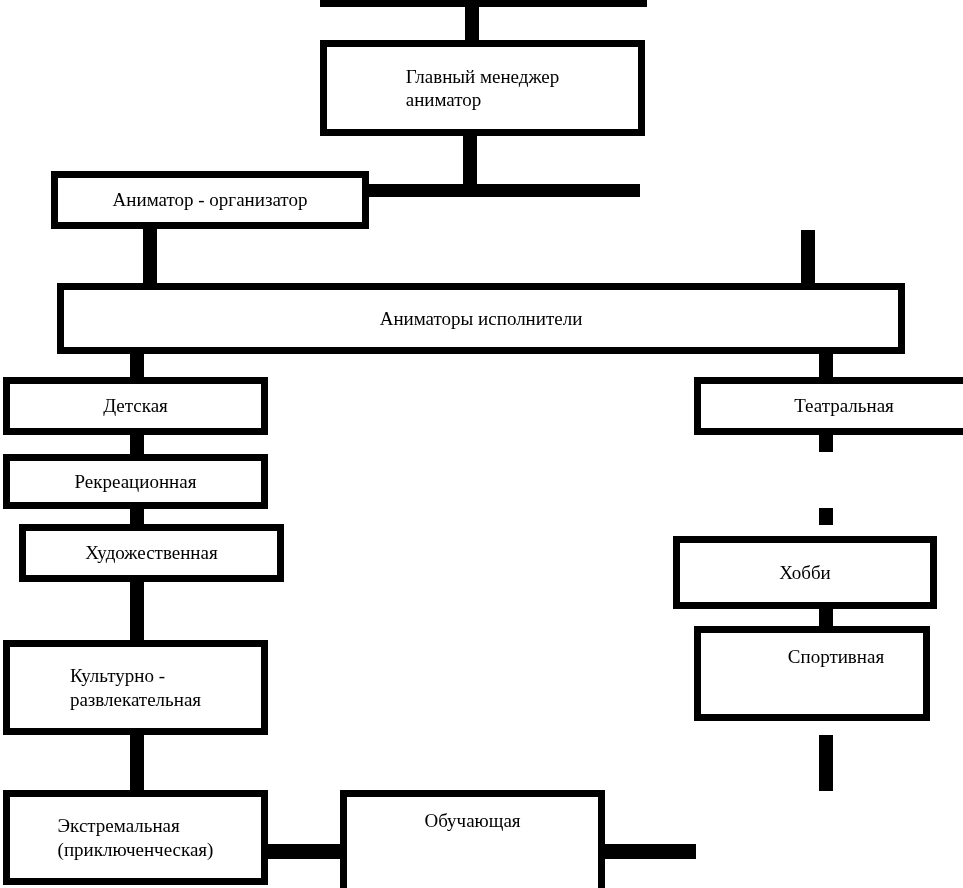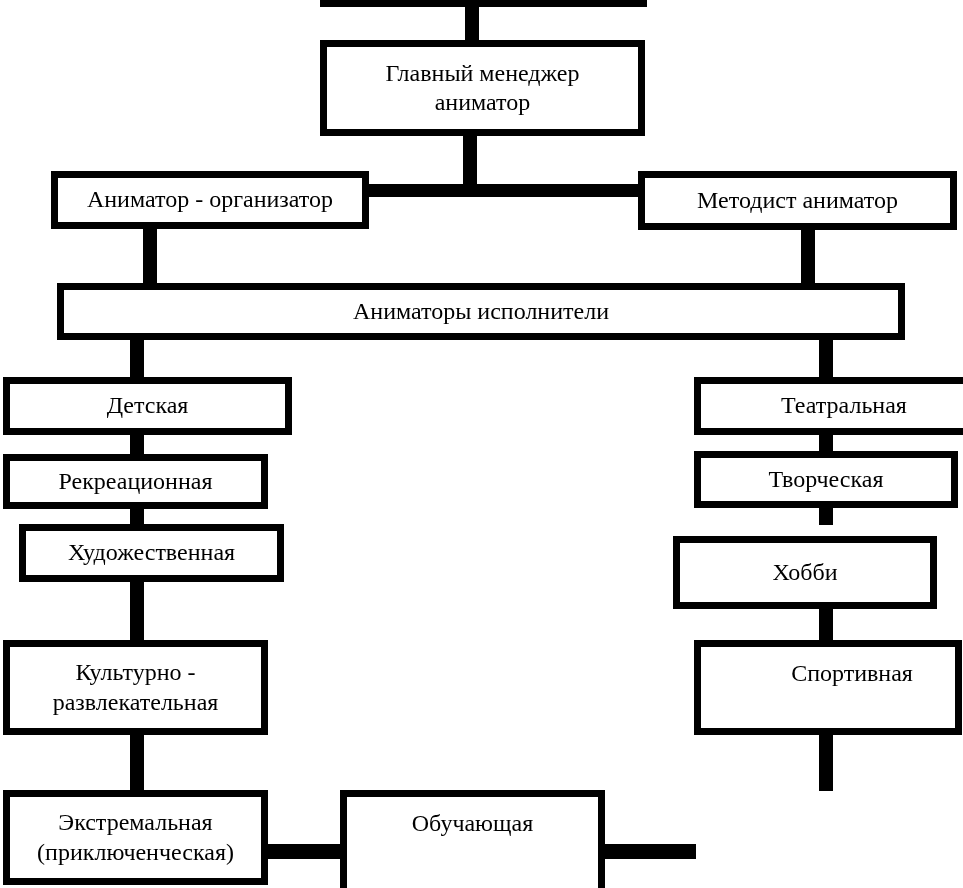--- a/index.html
+++ b/index.html
@@ -17,50 +17,50 @@
     color: #000000;
   }
   .node {
     position: absolute;
     box-sizing: border-box;
     border: 7px solid #000000;
     background: #ffffff;
     display: flex;
     align-items: center;
     justify-content: center;
-    text-align: center;
-    font-size: 24px;
+    text-align: left;
+    font-size: 19px;
     line-height: 1.22;
     white-space: pre-line;
     z-index: 2;
   }
   .node.top-text {
     align-items: flex-start;
     padding-top: 12px;
   }
   .conn {
     position: absolute;
     background: #000000;
     z-index: 1;
   }
   
   .n-top-partial      { left: 320px; top: -42px;  width: 327px; height: 49px; }
   .n-main-manager     { left: 320px; top: 40px;   width: 325px; height: 96px; }
   .n-organizer        { left: 3px;   top: 171px;  width: 318px; height: 58px; margin-left: 48px; }
   .n-methodist        { left: 638px; top: 171px;  width: 319px; height: 59px; }
-  .n-performers       { left: 57px;  top: 283px;  width: 848px; height: 57px; }
-  .n-children         { left: 3px;   top: 377px;  width: 289px; height: 58px; }
+  .n-performers       { left: 57px;  top: 283px;  width: 848px; height: 71px; }
+  .n-children         { left: 3px;   top: 377px;  width: 265px; height: 58px; }
   .n-recreational     { left: 3px;   top: 454px;  width: 265px; height: 55px; }
   .n-artistic         { left: 3px;   top: 524px;  width: 265px; height: 58px; margin-left: 16px; }
   .n-cult-entertain   { left: 3px;   top: 640px;  width: 265px; height: 95px; }
   .n-extreme          { left: 3px;   top: 790px;  width: 265px; height: 95px; }
   .n-theatrical       { left: 694px; top: 377px;  width: 300px; height: 58px; }
   .n-creative         { left: 694px; top: 451px;  width: 264px; height: 57px; }
   .n-hobby            { left: 673px; top: 524px;  width: 264px; height: 73px; margin-top: 12px; }
-  .n-sports           { left: 694px; top: 640px;  width: 268px; height: 95px; padding-left: 48px; }
+  .n-sports           { left: 694px; top: 626px;  width: 236px; height: 95px; padding-left: 48px; }
   .n-cult-educational { left: 694px; top: 790px;  width: 264px; height: 95px; }
   .n-educational      { left: 340px; top: 790px;  width: 265px; height: 108px; }
   
   .c-top-down        { left: 465px; top: 0;     width: 14px; height: 45px; }
   .c-main-down       { left: 463px; top: 136px; width: 14px; height: 55px; }
   .c-row2-hline      { left: 318px; top: 184px; width: 322px; height: 13px; }
   .c-organizer-down  { left: 143px; top: 229px; width: 14px; height: 56px; }
   .c-methodist-down  { left: 801px; top: 230px; width: 14px; height: 55px; }
   .c-perf-left-down  { left: 130px; top: 340px; width: 14px; height: 38px; }
   .c-perf-right-down { left: 819px; top: 340px; width: 14px; height: 38px; }
@@ -98,39 +98,37 @@
   <div class="conn c-right-3"></div>
   <div class="conn c-right-4"></div>
   <div class="conn c-bottom-left"></div>
   <div class="conn c-bottom-right"></div>
 
   <div class="node n-main-manager">Главный менеджер
 аниматор</div>
 
   <div class="node n-organizer">Аниматор - организатор</div>
 
-  <div class="node n-methodist">Методист аниматор</div>
 
   <div class="node n-performers">Аниматоры исполнители</div>
 
   <div class="node n-children">Детская</div>
 
   <div class="node n-recreational">Рекреационная</div>
 
   <div class="node n-artistic">Художественная</div>
 
   <div class="node n-extreme">Экстремальная
 (приключенческая)</div>
 
   <div class="node n-cult-entertain">Культурно -
 развлекательная</div>
 
   <div class="node n-theatrical">Театральная</div>
 
-  <div class="node n-creative">Творческая</div>
 
   <div class="node n-hobby">Хобби</div>
 
   <div class="node n-sports top-text">Спортивная</div>
 
 
   <div class="node n-educational top-text">Обучающая</div>
 
 </div>
 

